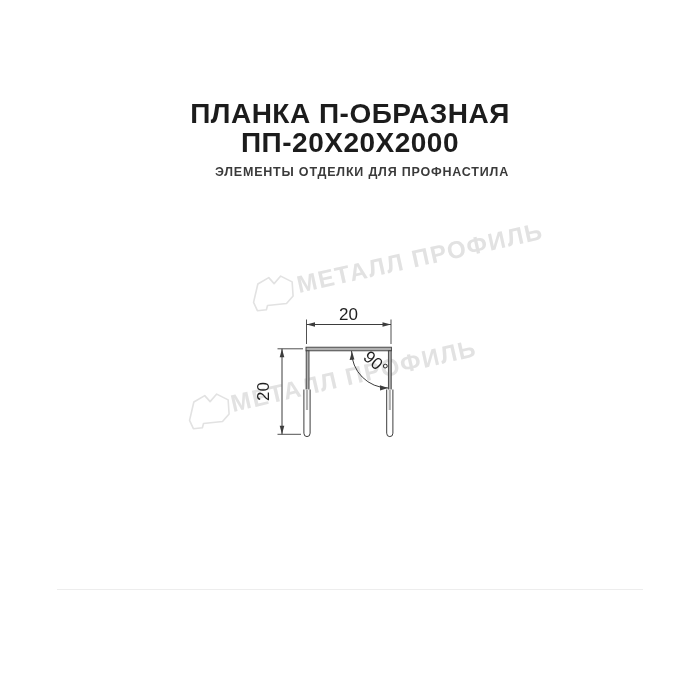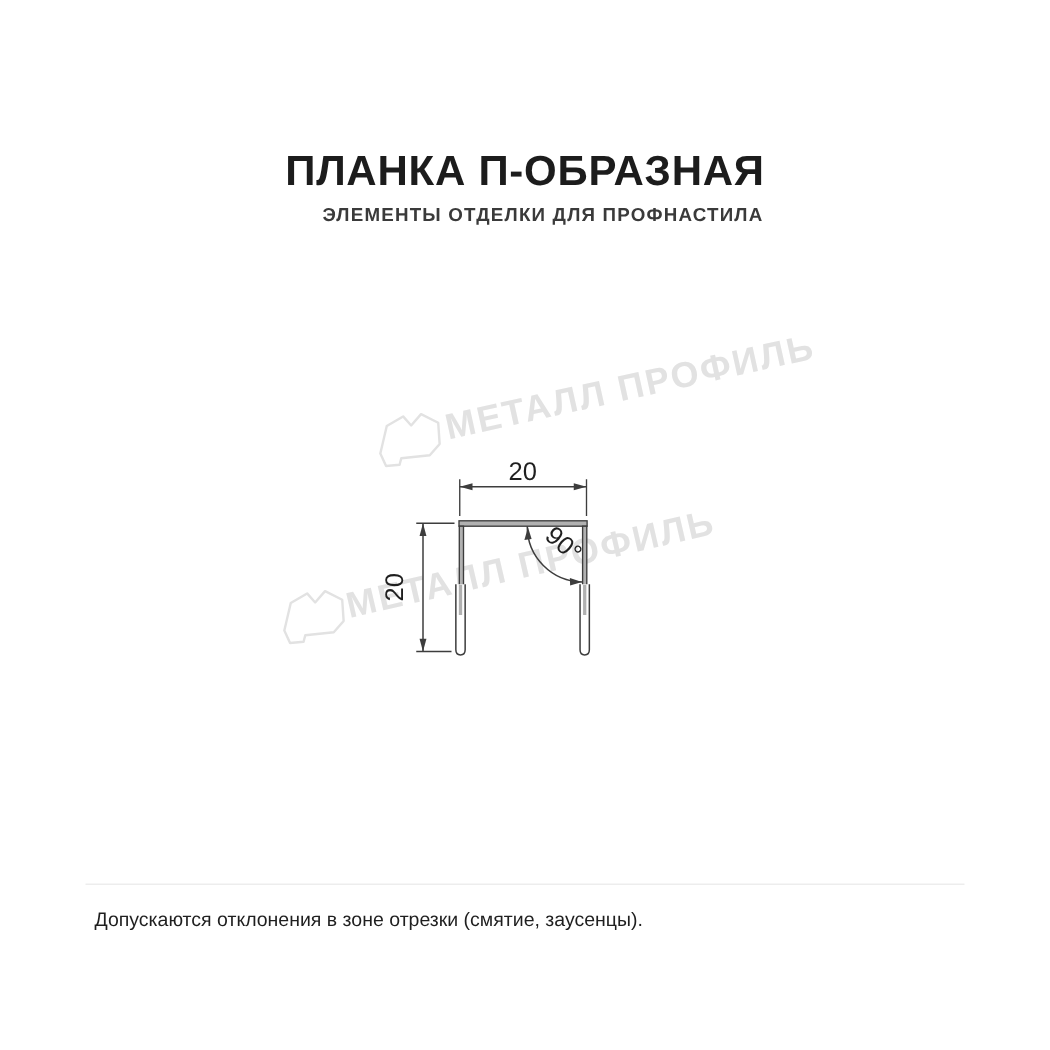--- a/index.html
+++ b/index.html
@@ -26,20 +26,21 @@
           color:var(--c-text);}
 </style>
 </head>
 <body>
 
 <div class="page">
 
   <div class="header">
     <div class="title">
       <div>ПЛАНКА П-ОБРАЗНАЯ</div>
+      <div>ПП-20Х20Х2000</div>
     </div>
     <div class="subtitle">ЭЛЕМЕНТЫ ОТДЕЛКИ ДЛЯ ПРОФНАСТИЛА</div>
   </div>
 
   <svg class="drawing-svg" viewBox="0 0 700 700">
 
     <g>
       <g transform="translate(248,281) rotate(-12)">
         <path class="wm-logo" d="M 1,22 L 9,5 L 21,1 L 25,8 L 33,2 L 43,10 L 41,24 L 33,30 L 14,28 L 12,32 L 3,31 Z"></path>
       </g>
@@ -85,16 +86,15 @@
       <path class="d-line" d="M 351.5,350.9 A 37,37 0 0 0 388.3,388"></path>
       <polygon class="d-arrow" points="352,351.5 349.6,360 354.4,359.4"></polygon>
       <polygon class="d-arrow" points="388,388 379.9,385.3 380.1,390.4"></polygon>
       <text class="d-text" transform="translate(372,367) rotate(41)" text-anchor="middle">90°</text>
     </g>
   </svg>
 
   <div class="divider"></div>
 
   <div class="footer">
-    <div>Допускаются отклонения в зоне отрезки (смятие, заусенцы).</div>
   </div>
 
 </div>
 
 </body></html>

